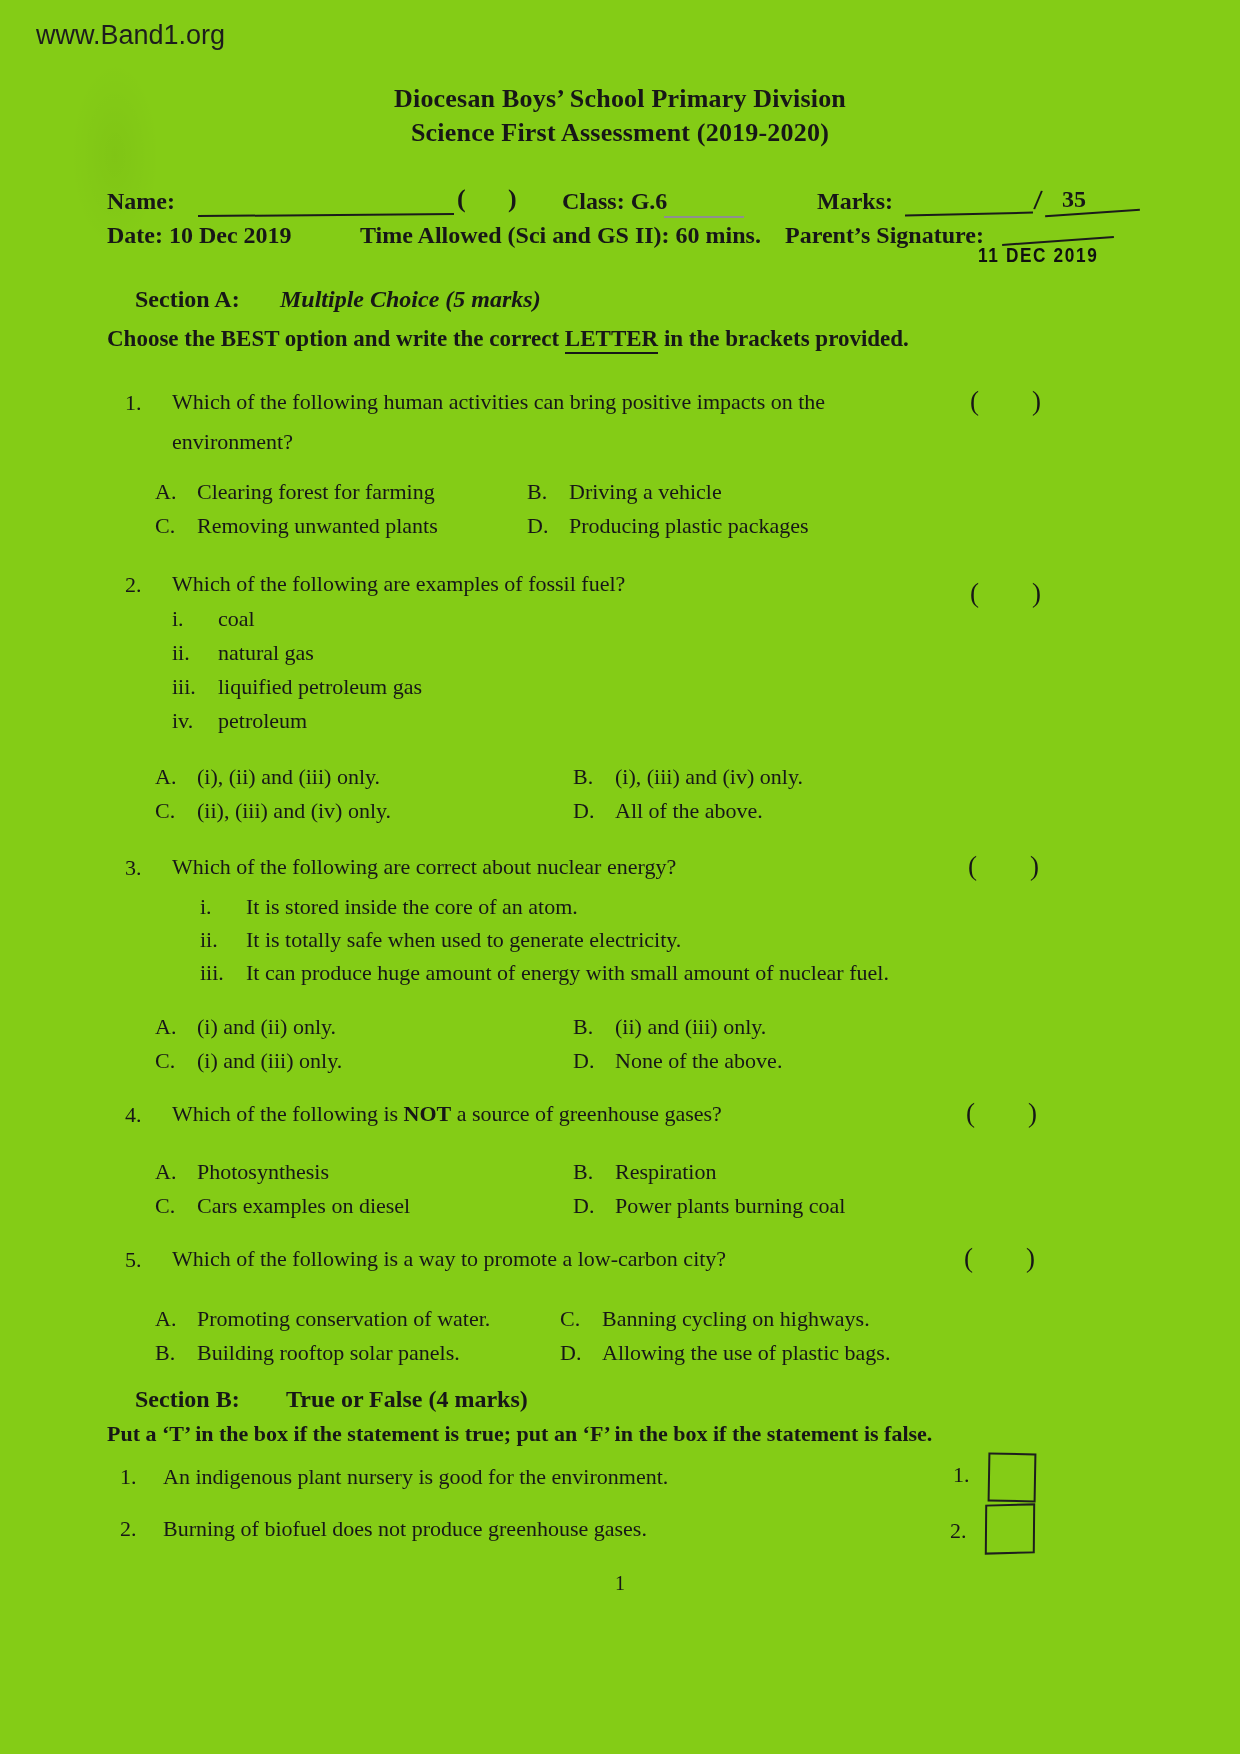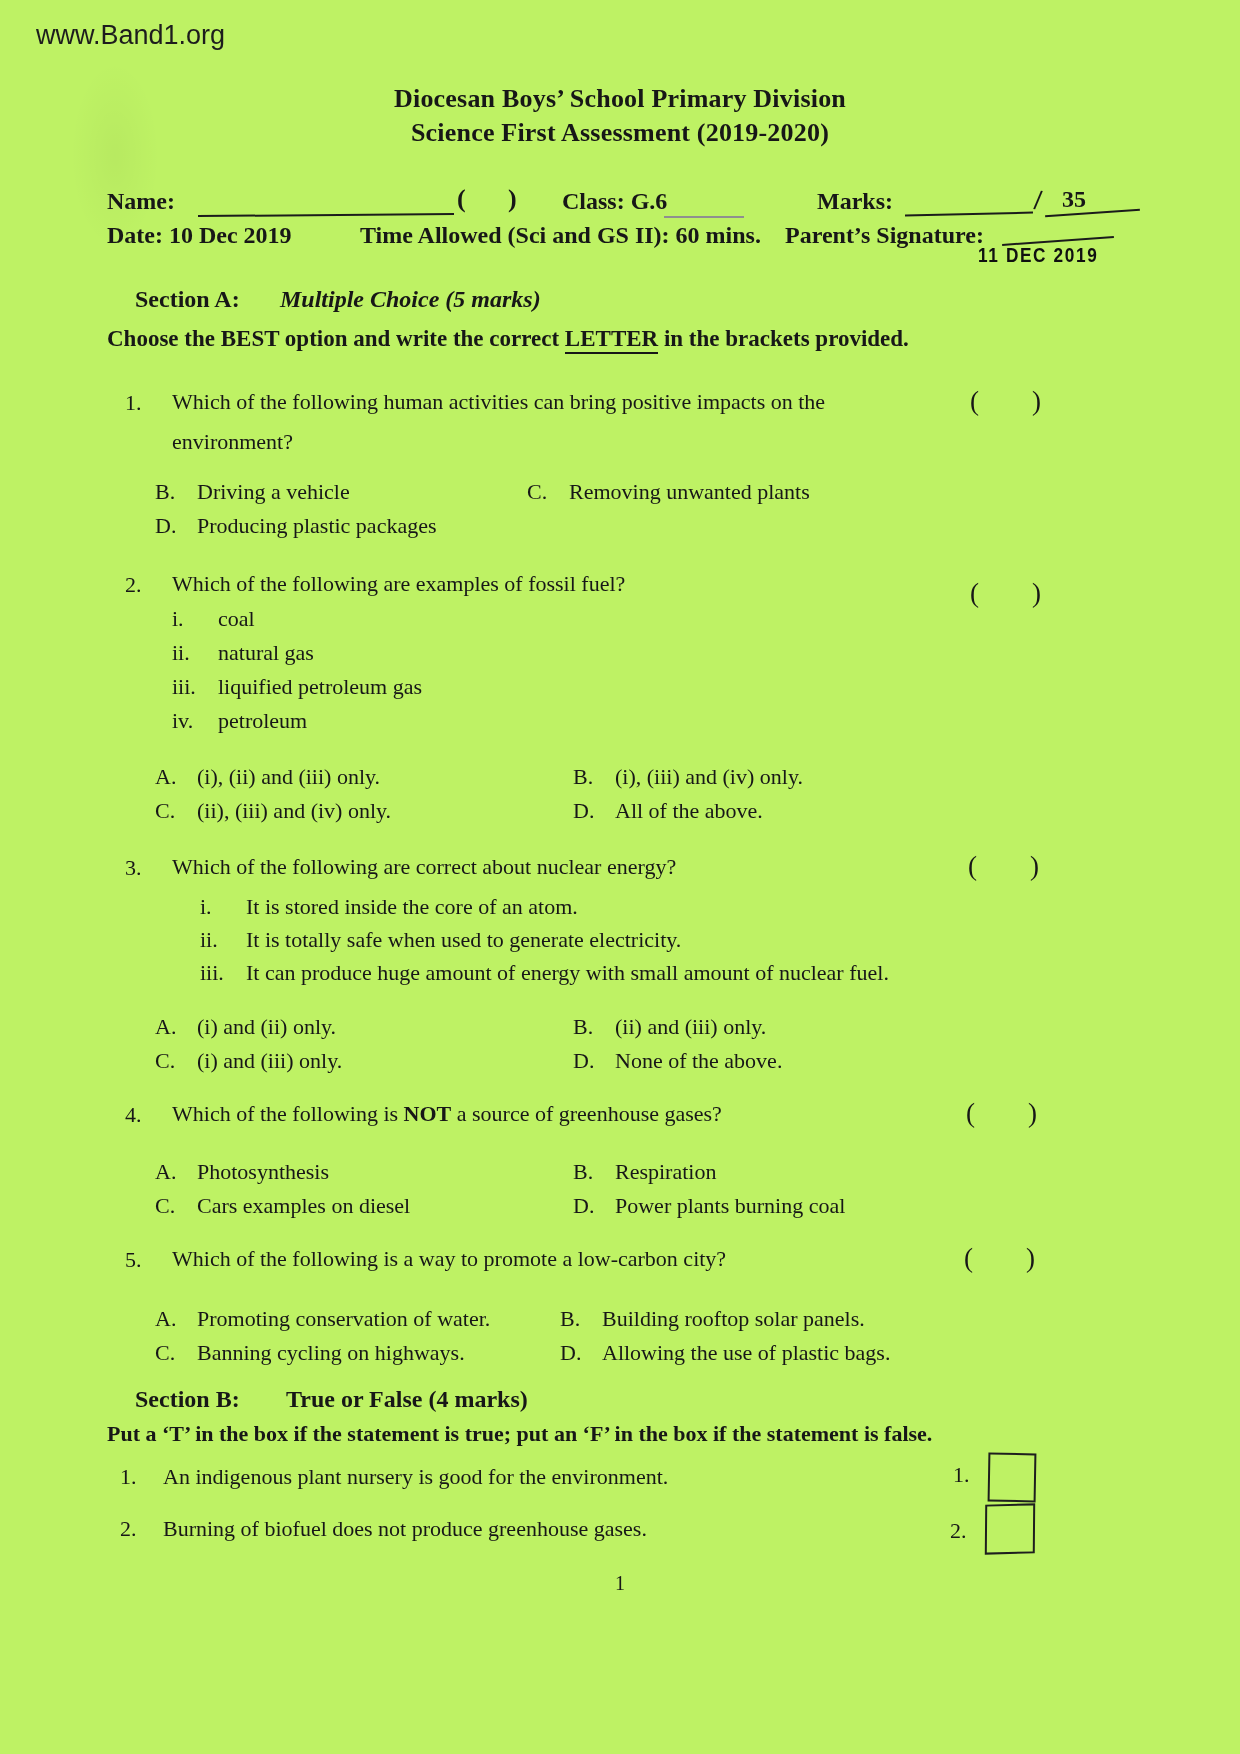--- a/index.html
+++ b/index.html
@@ -1,18 +1,18 @@
 <!DOCTYPE html>
 <html><head>
 <meta charset="utf-8">
 <style>
   html,body{margin:0;padding:0;background:#e8e8e6;}
   .page{
     position:relative;width:1240px;height:1754px;margin:0 auto;
-    background:#bef264;overflow:hidden;
+    background:#84cc16;overflow:hidden;
     font-family:"Liberation Serif",serif;color:#171717;
   }
   .abs{position:absolute;}
   .b{font-weight:700;}
   .titles{position:absolute;top:82px;left:0;right:0;text-align:center;
     font-weight:700;font-size:26px;line-height:34px;letter-spacing:.2px;}
   .info{font-size:24px;font-weight:700;white-space:nowrap;}
   .line{height:0;border-bottom:2px solid #1b1b1b;}
   .line.faint{border-bottom-color:#8f8f8f;}
   .paren{font-size:26px;font-weight:700;}
@@ -76,20 +76,21 @@
     <span>Choose the BEST option and write the correct </span><span class="u">LETTER</span><span> in the brackets provided.</span>
   </div>
 
   <div class="abs q" style="top:390px;">
     <span class="abs qnum" style="left:125px;">1.</span>
     <div class="abs qtext" style="left:172px;width:725px;top:-8px;">Which of the following human activities can bring positive impacts on the environment?</div>
     <span class="abs br" style="left:970px;">(</span>
     <span class="abs br" style="left:1032px;">)</span>
   </div>
   <div class="abs opts" style="left:155px;top:477px;grid-template-columns:372px auto;">
+    <div><span class="olabel">A.</span><span>Clearing forest for farming</span></div>
     <div><span class="olabel">B.</span><span>Driving a vehicle</span></div>
     <div><span class="olabel">C.</span><span>Removing unwanted plants</span></div>
     <div><span class="olabel">D.</span><span>Producing plastic packages</span></div>
   </div>
 
   <div class="abs q" style="top:572px;">
     <span class="abs qnum" style="left:125px;">2.</span>
     <div class="abs qtext" style="left:172px;width:780px;top:-8px;">Which of the following are examples of fossil fuel?</div>
     <span class="abs br" style="left:970px;top:6px;">(</span>
     <span class="abs br" style="left:1032px;top:6px;">)</span>
@@ -141,22 +142,22 @@
   </div>
 
   <div class="abs q" style="top:1247px;">
     <span class="abs qnum" style="left:125px;">5.</span>
     <div class="abs qtext" style="left:172px;width:800px;top:-8px;">Which of the following is a way to promote a low-carbon city?</div>
     <span class="abs br" style="left:964px;">(</span>
     <span class="abs br" style="left:1026px;">)</span>
   </div>
   <div class="abs opts" style="left:155px;top:1304px;grid-template-columns:405px auto;">
     <div><span class="olabel">A.</span><span>Promoting conservation of water.</span></div>
+    <div><span class="olabel">C.</span><span>Banning cycling on highways.</span></div>
     <div><span class="olabel">B.</span><span>Building rooftop solar panels.</span></div>
-    <div><span class="olabel">C.</span><span>Banning cycling on highways.</span></div>
     <div><span class="olabel">D.</span><span>Allowing the use of plastic bags.</span></div>
   </div>
 
   <span class="abs sec-h" style="left:107px;top:1386px;">Section B:</span>
   <span class="abs sec-h" style="left:258px;top:1386px;">True or False (4 marks)</span>
   <div class="abs instr" style="left:107px;top:1421px;font-size:22px;">Put a ‘T’ in the box if the statement is true; put an ‘F’ in the box if the statement is false.</div>
 
   <span class="abs tf-num" style="left:120px;top:1464px;">1.</span>
   <span class="abs tf-text" style="left:163px;top:1464px;">An indigenous plant nursery is good for the environment.</span>
   <span class="abs tf-num" style="left:953px;top:1462px;">1.</span>

